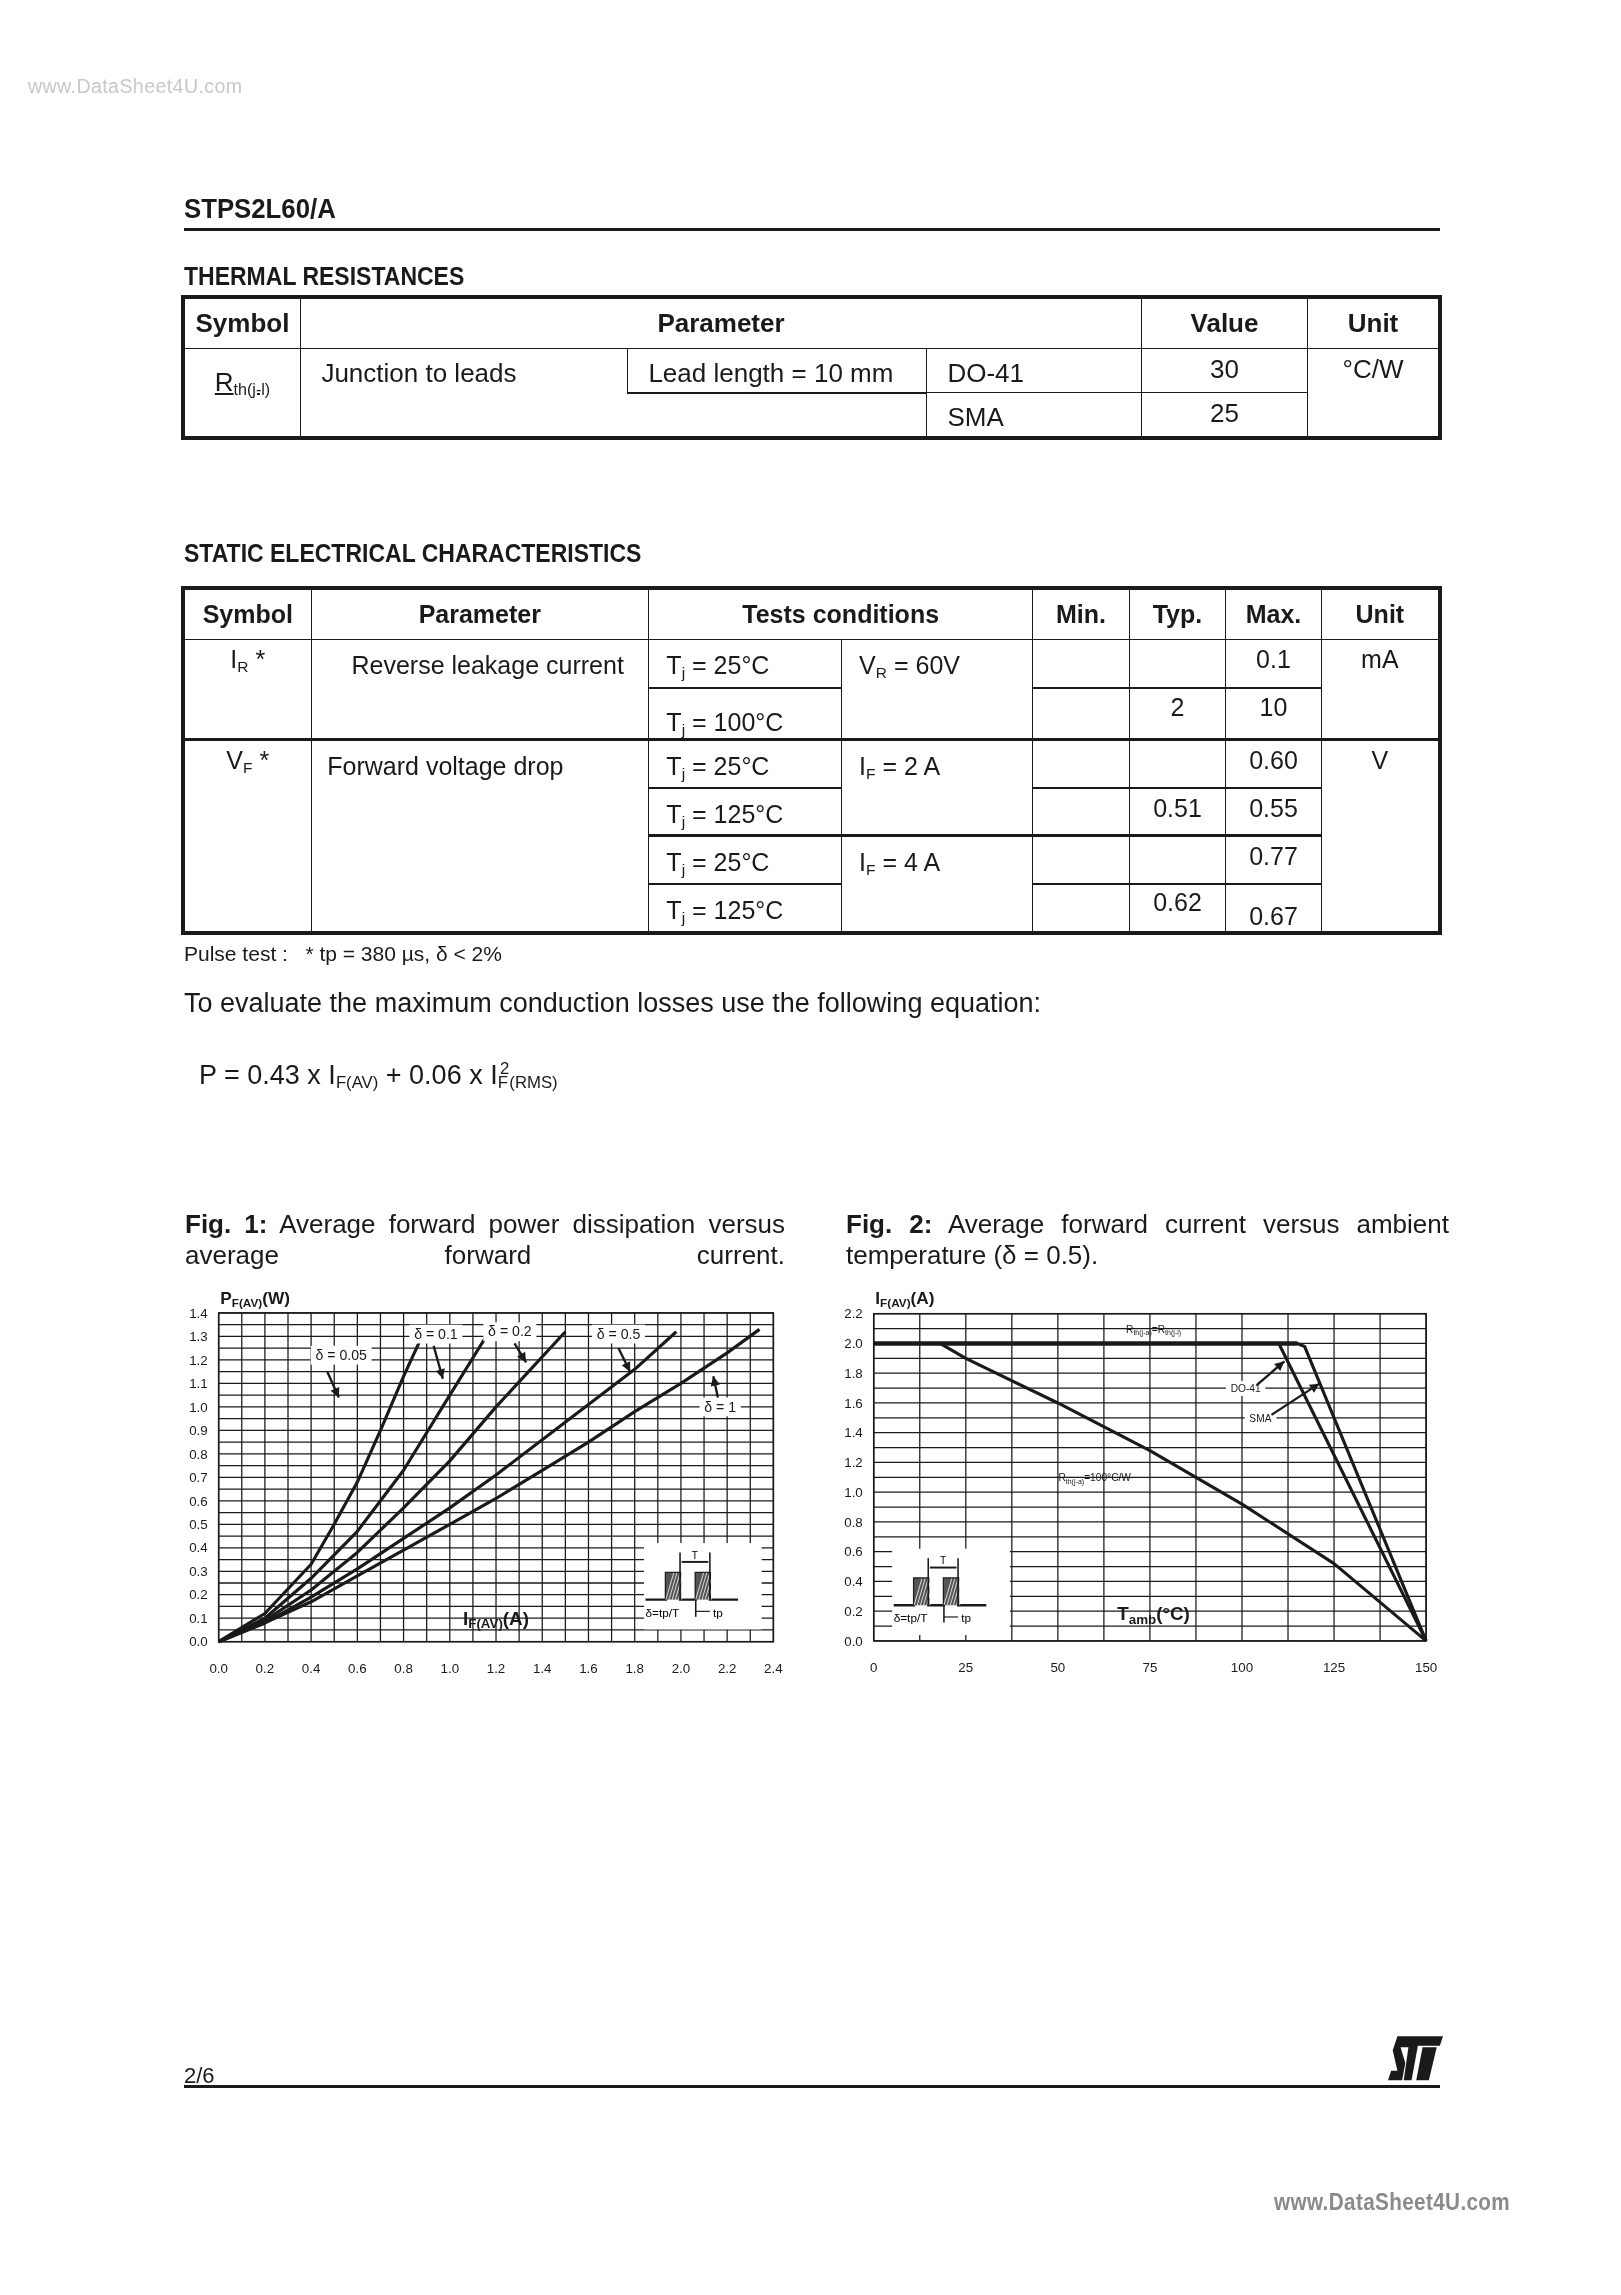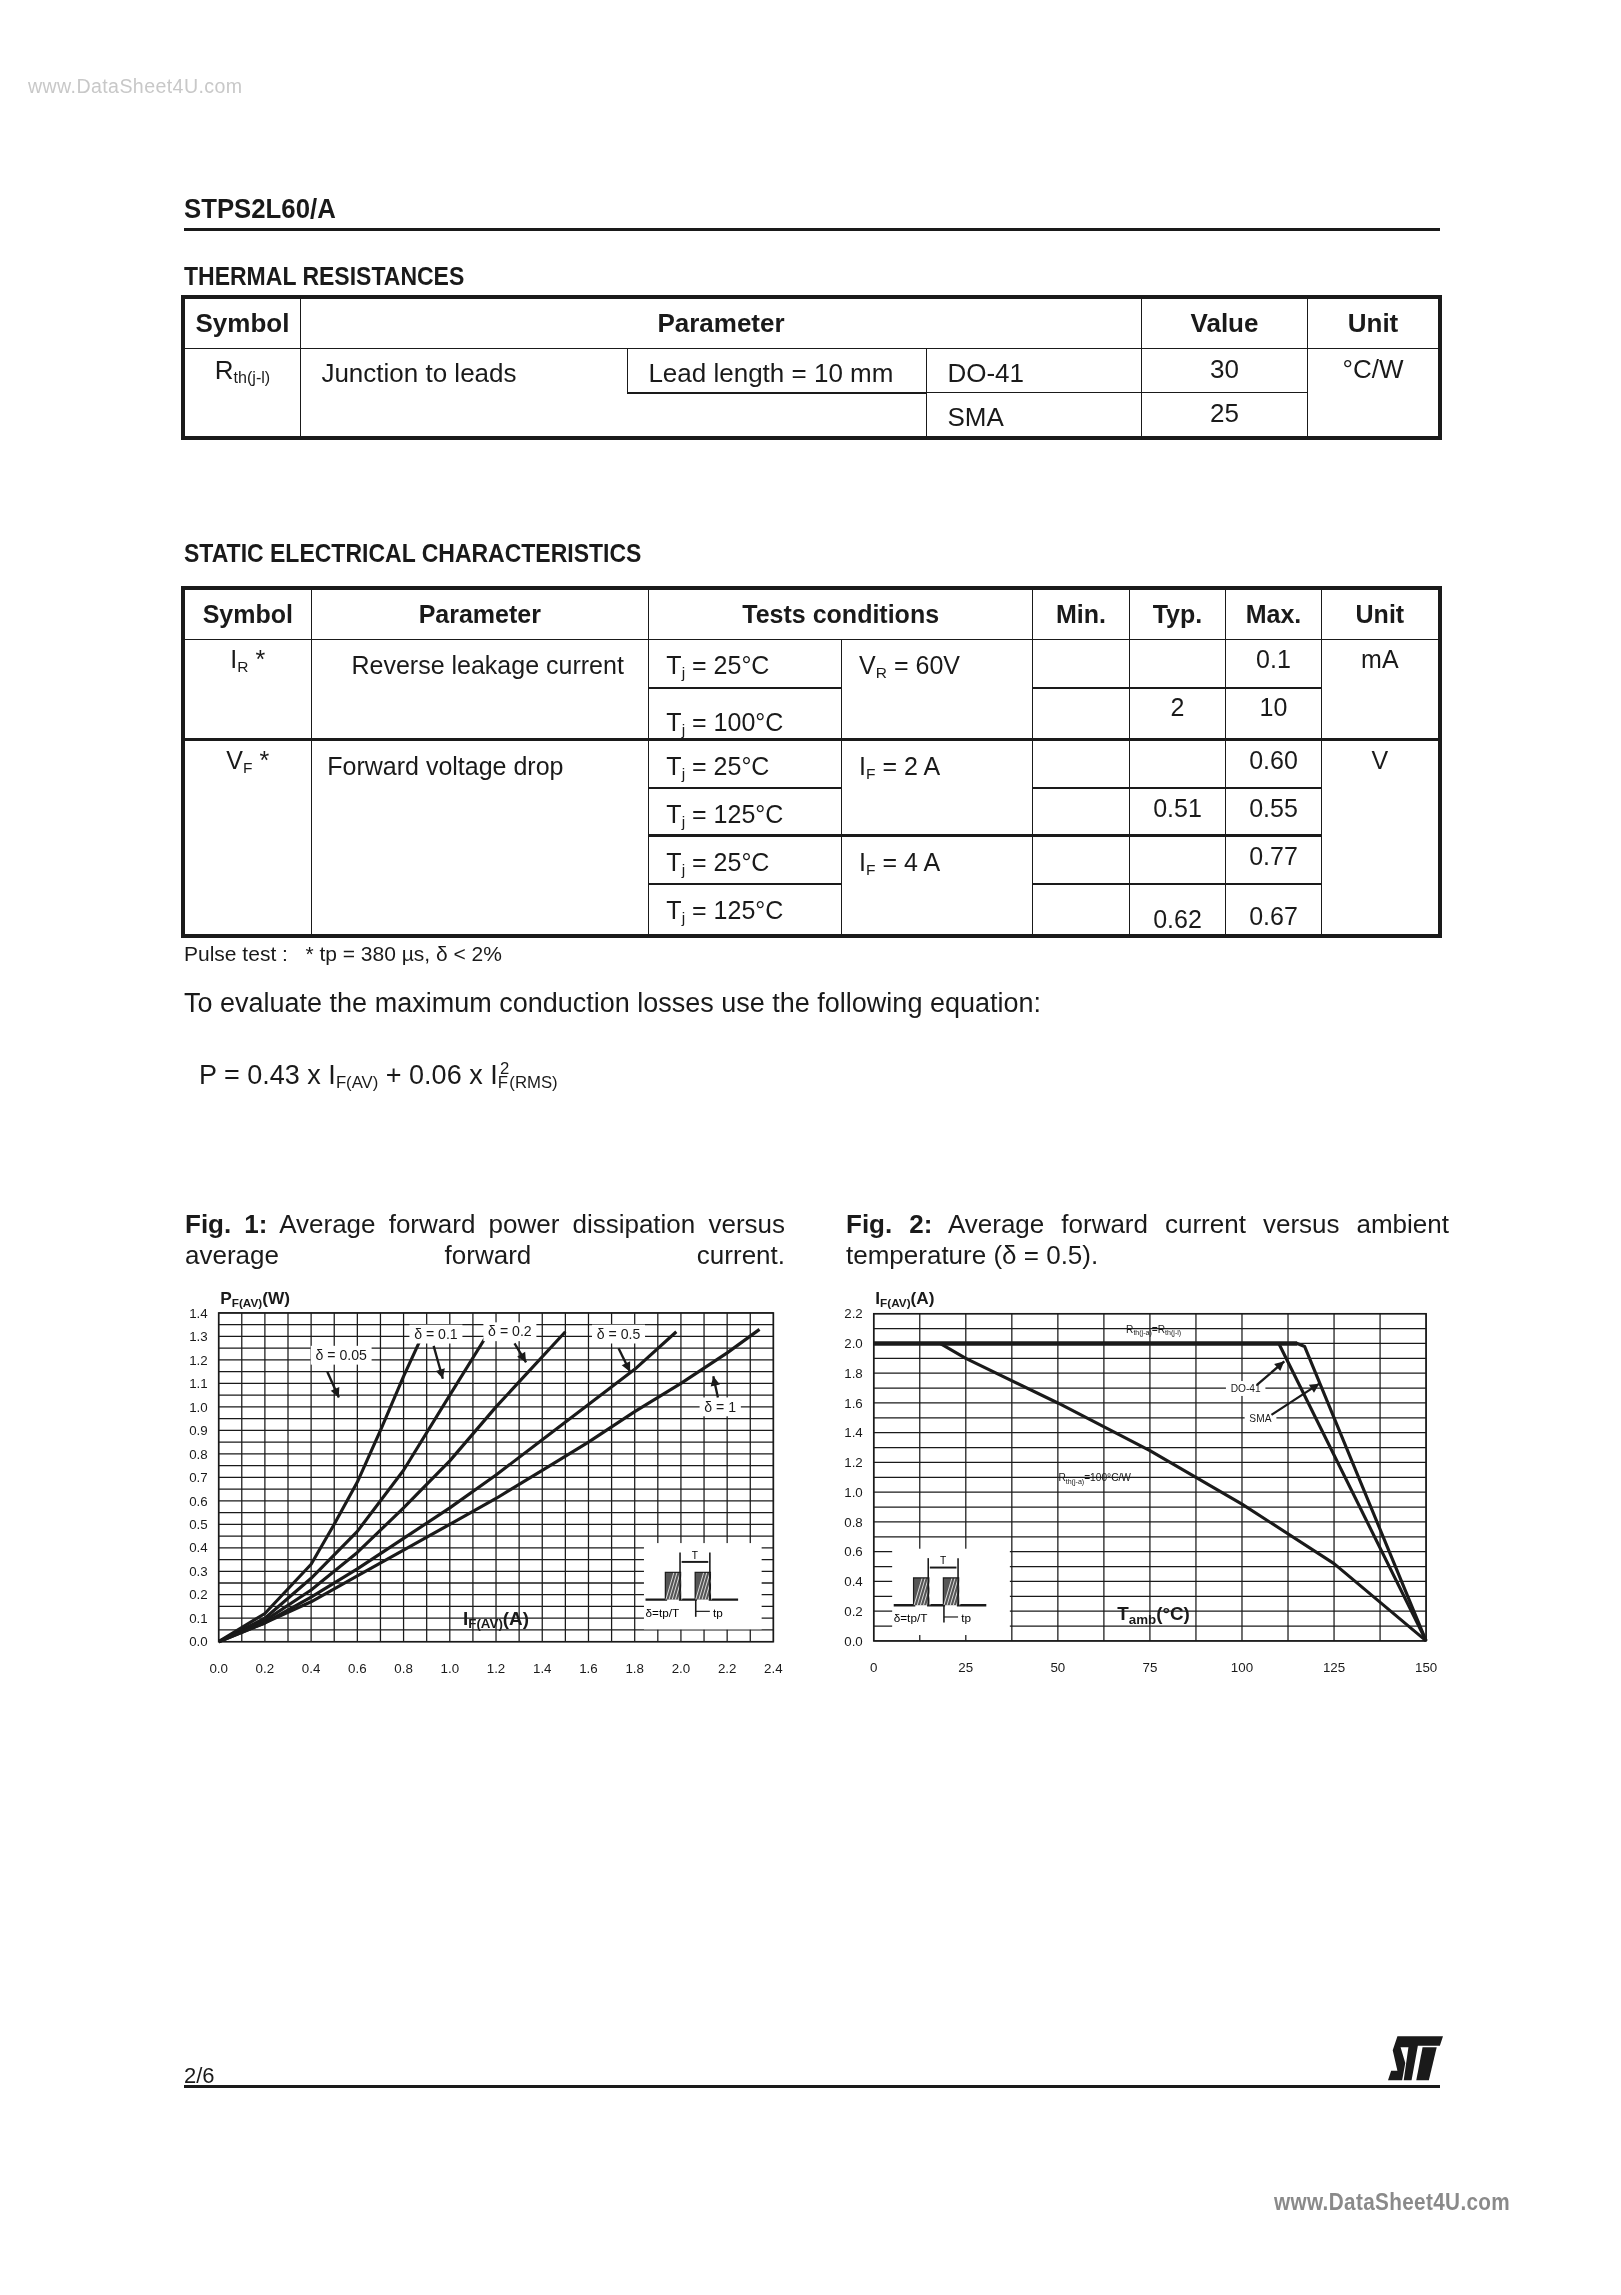--- a/index.html
+++ b/index.html
@@ -46,21 +46,21 @@
       <col style="width:131px">
     </colgroup>
   <tbody>
       <tr style="height:50px">
     <th>Symbol</th>
     <th colspan="3">Parameter</th>
     <th>Value</th>
     <th>Unit</th>
   </tr>
   <tr style="height:44px">
-    <td rowspan="2" class="c" style="padding-top:6px;"><span>R</span><sub>th(j-l)</sub></td>
+    <td rowspan="2" class="c" style="padding-top:18px;text-decoration:underline;"><span>R</span><sub>th(j-l)</sub></td>
     <td rowspan="2" class="l" style="border-right:none;padding-top:9.4px;">Junction to leads</td>
     <td class="l" style="padding-top:9.4px;border-bottom:2.4px solid #1a1a1a;">Lead length = 10 mm</td>
     <td class="l" style="padding-top:9.4px;">DO-41</td>
     <td class="c" style="padding-top:4.7px;">30</td>
     <td rowspan="2" class="c" style="padding-top:4.7px;">°C/W</td>
   </tr>
   <tr style="height:44px">
     <td style="border-top:2.4px solid #1a1a1a;border-left:none;"></td>
     <td class="l" style="padding-top:9.4px;">SMA</td>
     <td class="c" style="padding-top:4.7px;">25</td>
@@ -128,21 +128,21 @@
   <tr style="height:48px">
     <td class="l" style="padding-top:11px;padding-left:17.3px !important;border-top:3.1px solid #1a1a1a;border-bottom:2.4px solid #1a1a1a;"><span>T</span><sub>j</sub><span> = 25°C</span></td>
     <td rowspan="2" class="l" style="padding-top:11px;padding-left:17.3px !important;border-top:3.1px solid #1a1a1a;"><span>I</span><sub>F</sub><span> =  4 A</span></td>
     <td style="border-top:3.1px solid #1a1a1a;border-bottom:2.4px solid #1a1a1a;"></td>
     <td style="border-top:3.1px solid #1a1a1a;border-bottom:2.4px solid #1a1a1a;"></td>
     <td class="c" style="padding-top:4.7px;border-top:3.1px solid #1a1a1a;border-bottom:2.4px solid #1a1a1a;">0.77</td>
   </tr>
   <tr style="height:48px">
     <td class="l" style="padding-top:11px;padding-left:17.3px !important;"><span>T</span><sub>j</sub><span> = 125°C</span></td>
     <td></td>
-    <td class="c" style="padding-top:20px;">0.62</td>
+    <td class="c" style="padding-top:3px;">0.62</td>
     <td class="c" style="padding-top:17px;">0.67</td>
   </tr>
 </tbody>
   </table>
 
 <div class="abs note" style="left:184px;top:942px;white-space:pre;">Pulse test :   * tp = 380 µs, δ &lt; 2%</div>
 
 <div class="abs body-text" style="left:184px;top:988px;">To evaluate the maximum conduction losses use the following equation:</div>
 <div class="abs body-text" style="left:184px;top:1028px;white-space:pre;">
   <span>P = 0.43 x I</span><sub>F(AV)</sub><span> + 0.06 x I</span><sub>F</sub><sup style="margin-left:-7.9px;vertical-align:0.6em;">2</sup><sub>(RMS)</sub>

